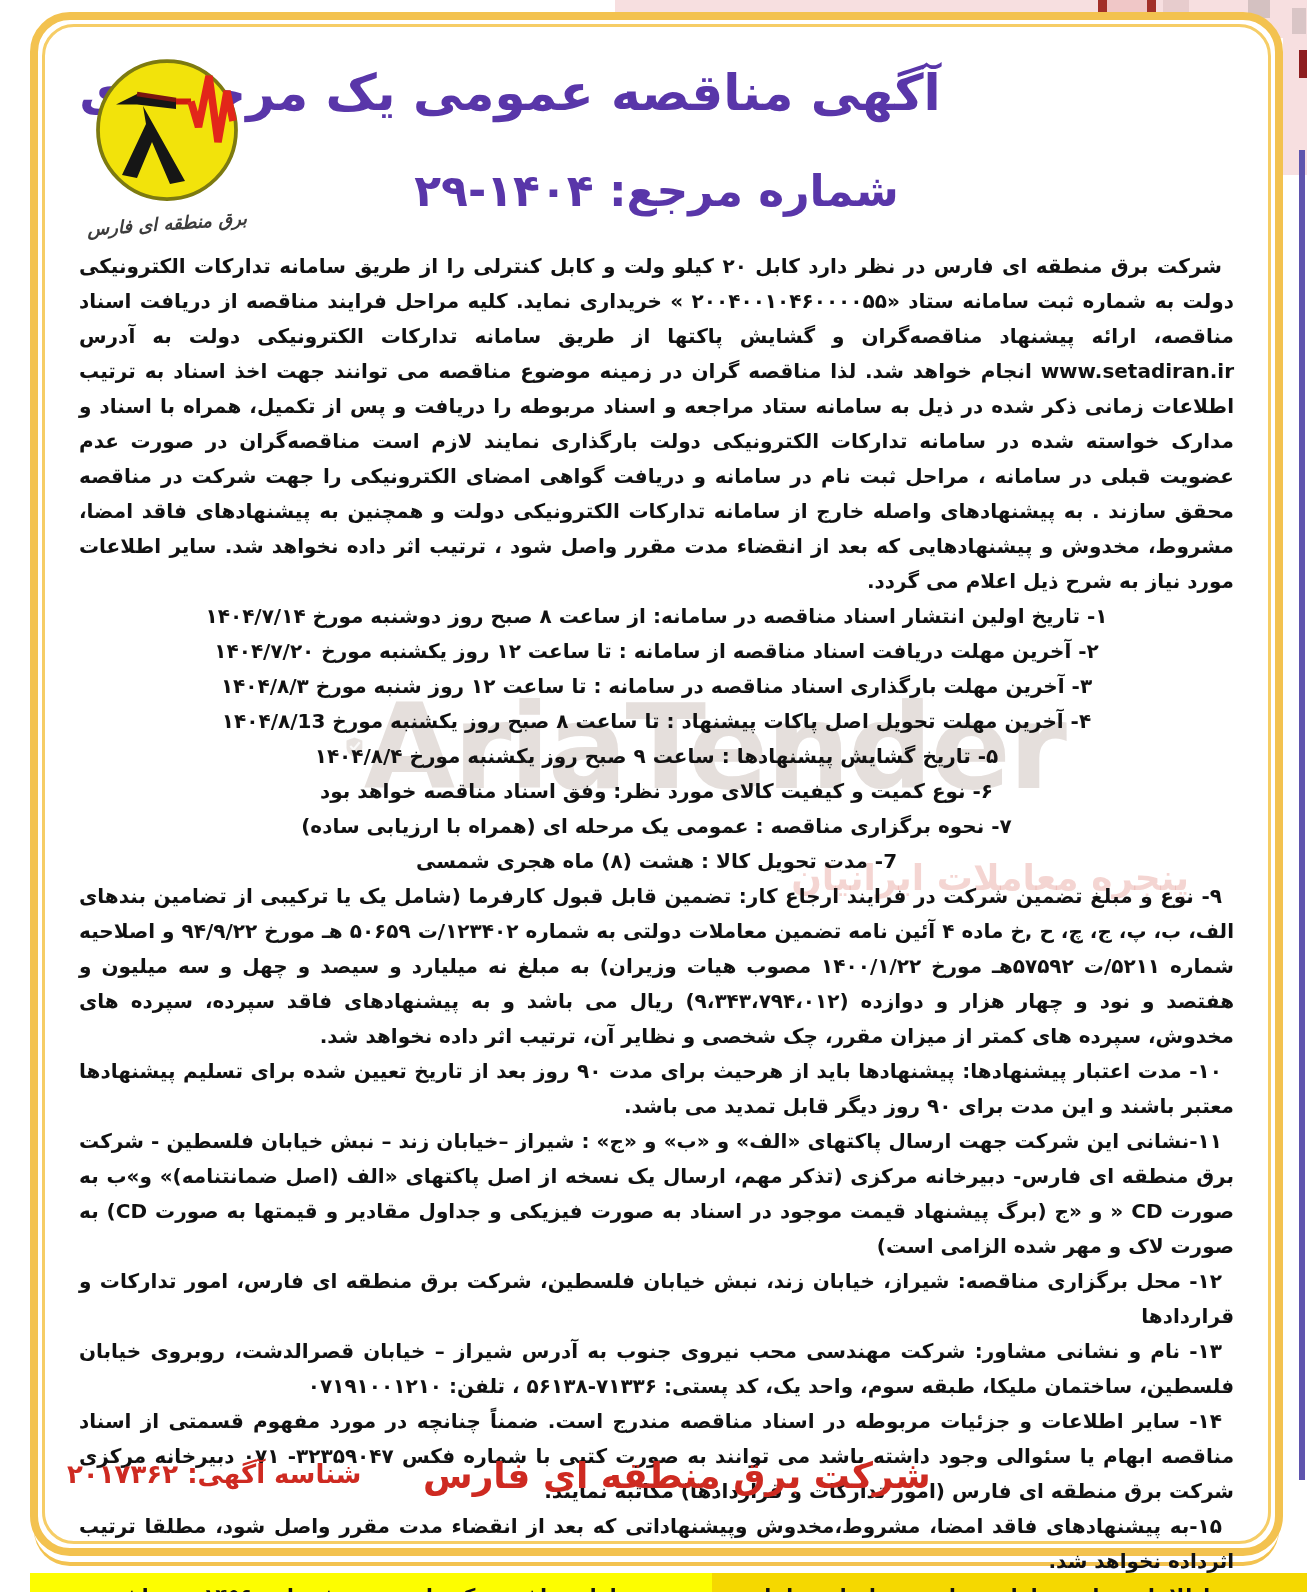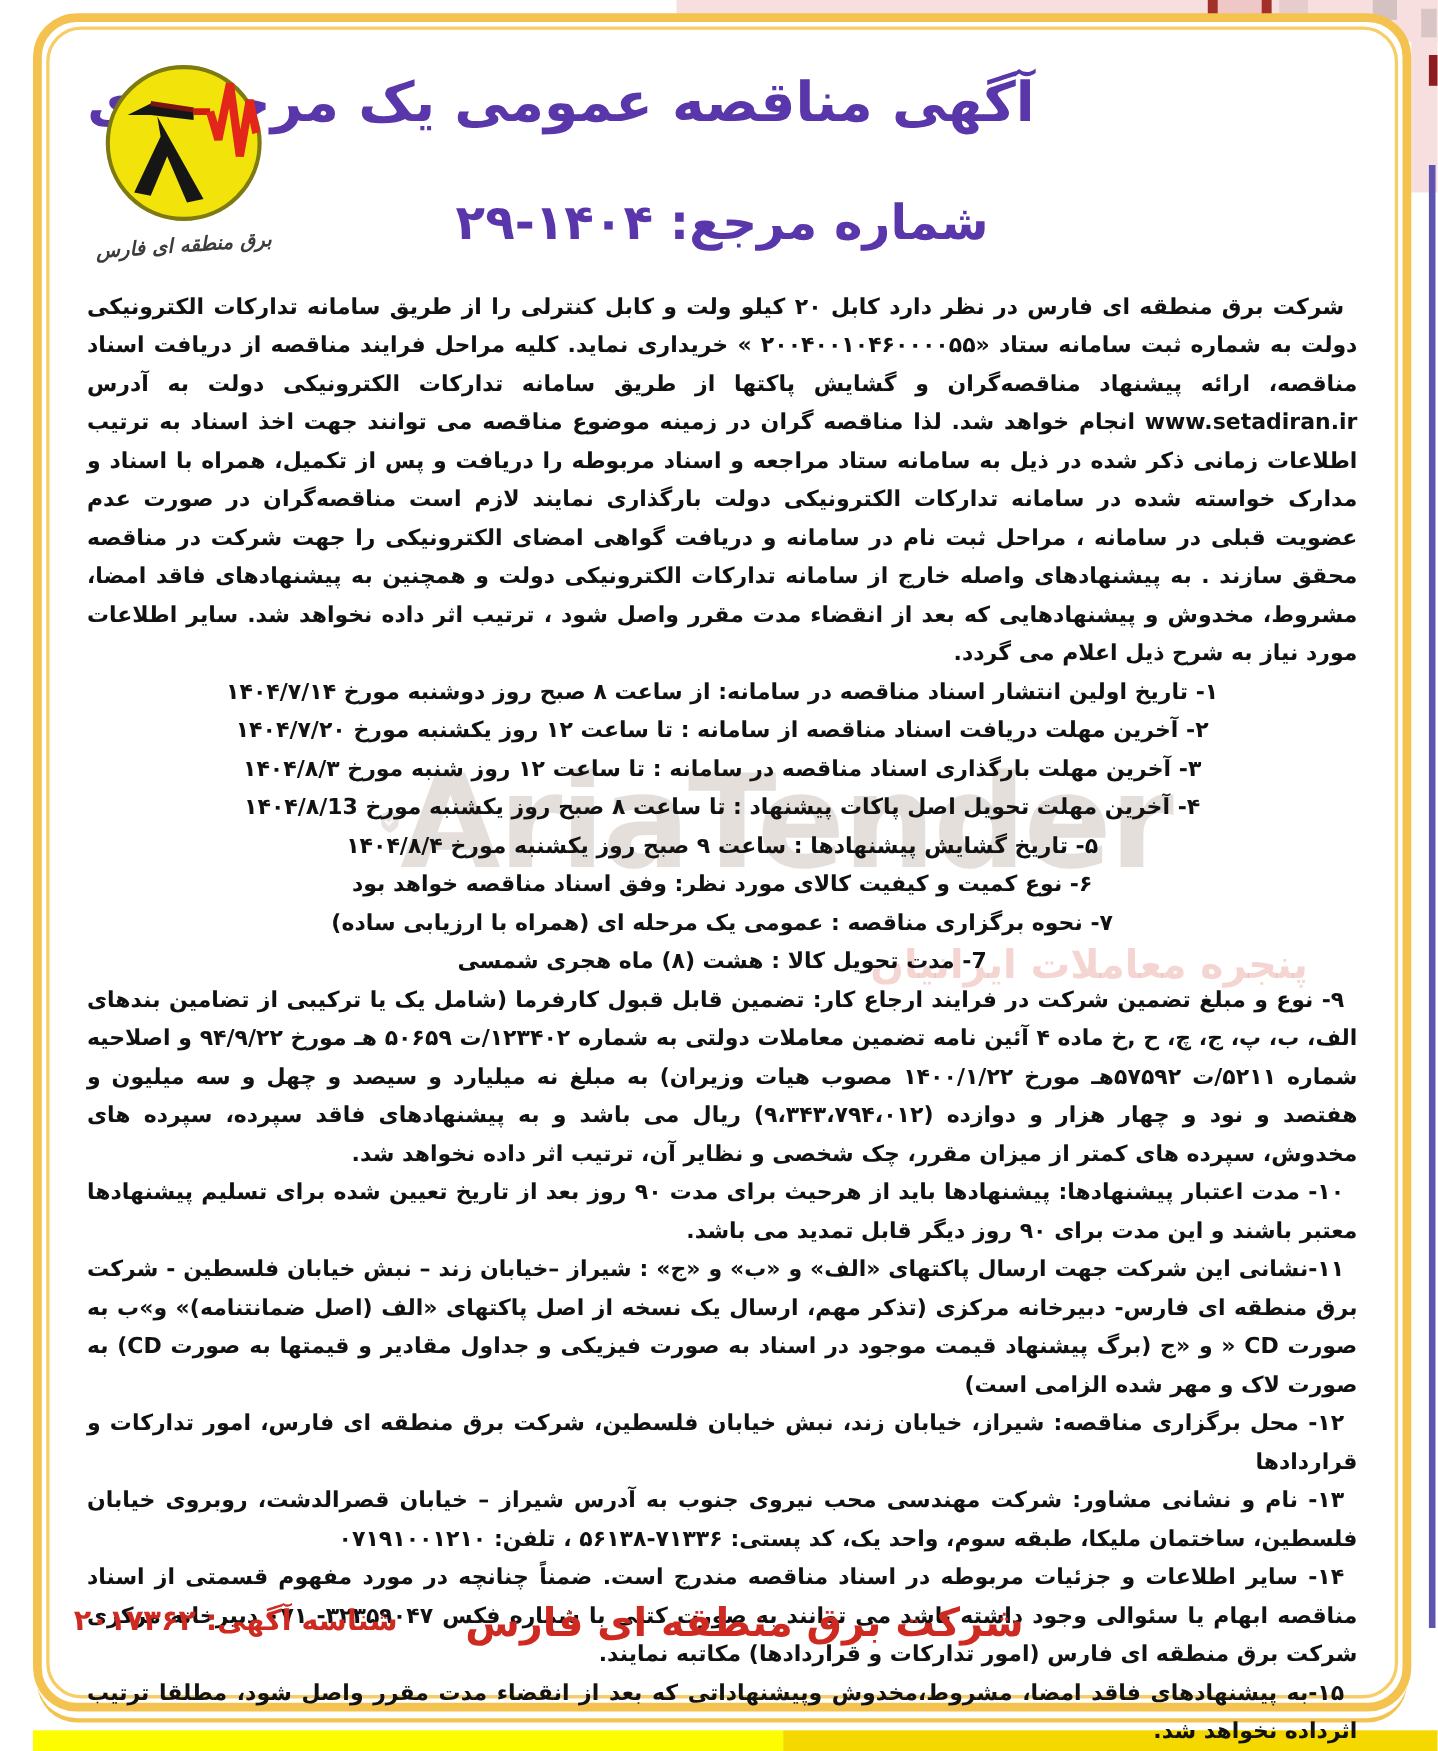--- a/index.html
+++ b/index.html
@@ -32,21 +32,21 @@
     padding:26px 34px 0 34px;direction:rtl;
   }
 
   
   .title1{
     text-align:left;color:#5936a9;font-weight:bold;font-size:50px;line-height:64px;
     margin-top:8px;letter-spacing:0;
   }
   .title2{
     text-align:center;color:#5936a9;font-weight:bold;font-size:44px;line-height:56px;
-    margin-top:50px;
+    margin-top:38px;
   }
   .logo-box{position:absolute;top:28px;left:36px;width:172px;text-align:center;direction:rtl;}
   .logo-caption{
     margin-top:4px;font-size:18px;font-style:italic;color:#3c3c3c;font-weight:bold;
     transform:rotate(-4deg);
   }
 
   
   .body-text{
     position:relative;z-index:2;margin-top:30px;color:#121212;

